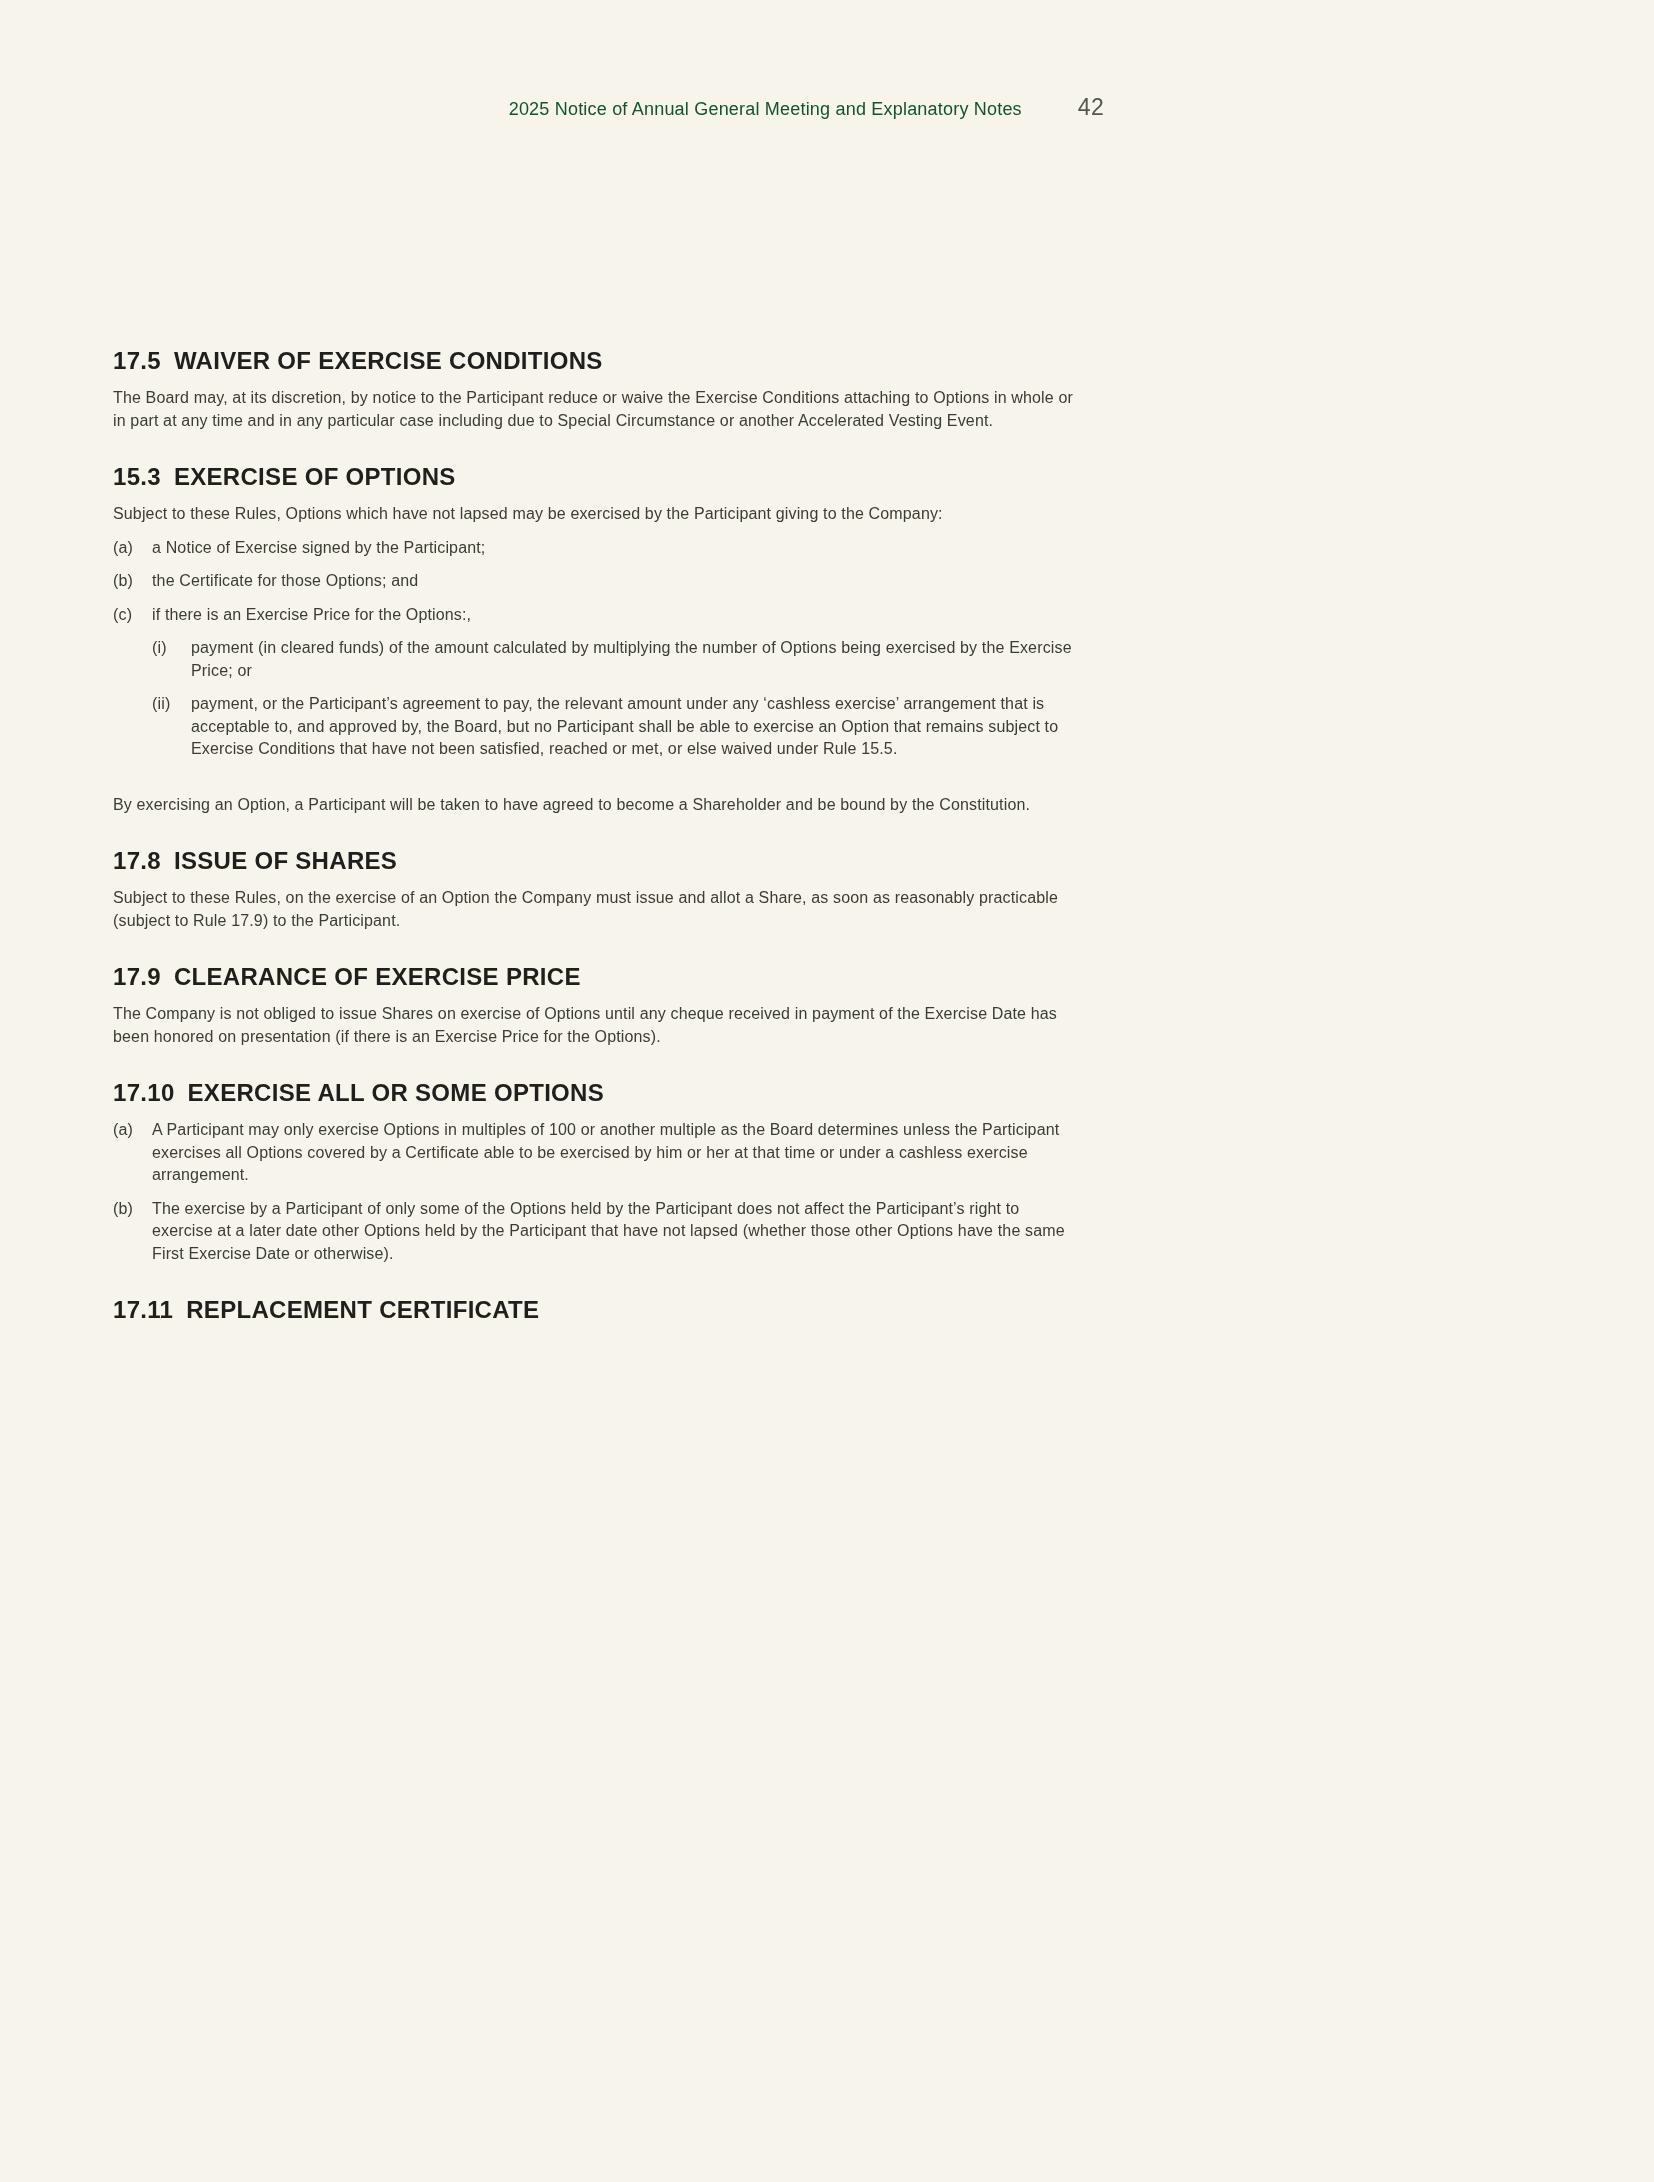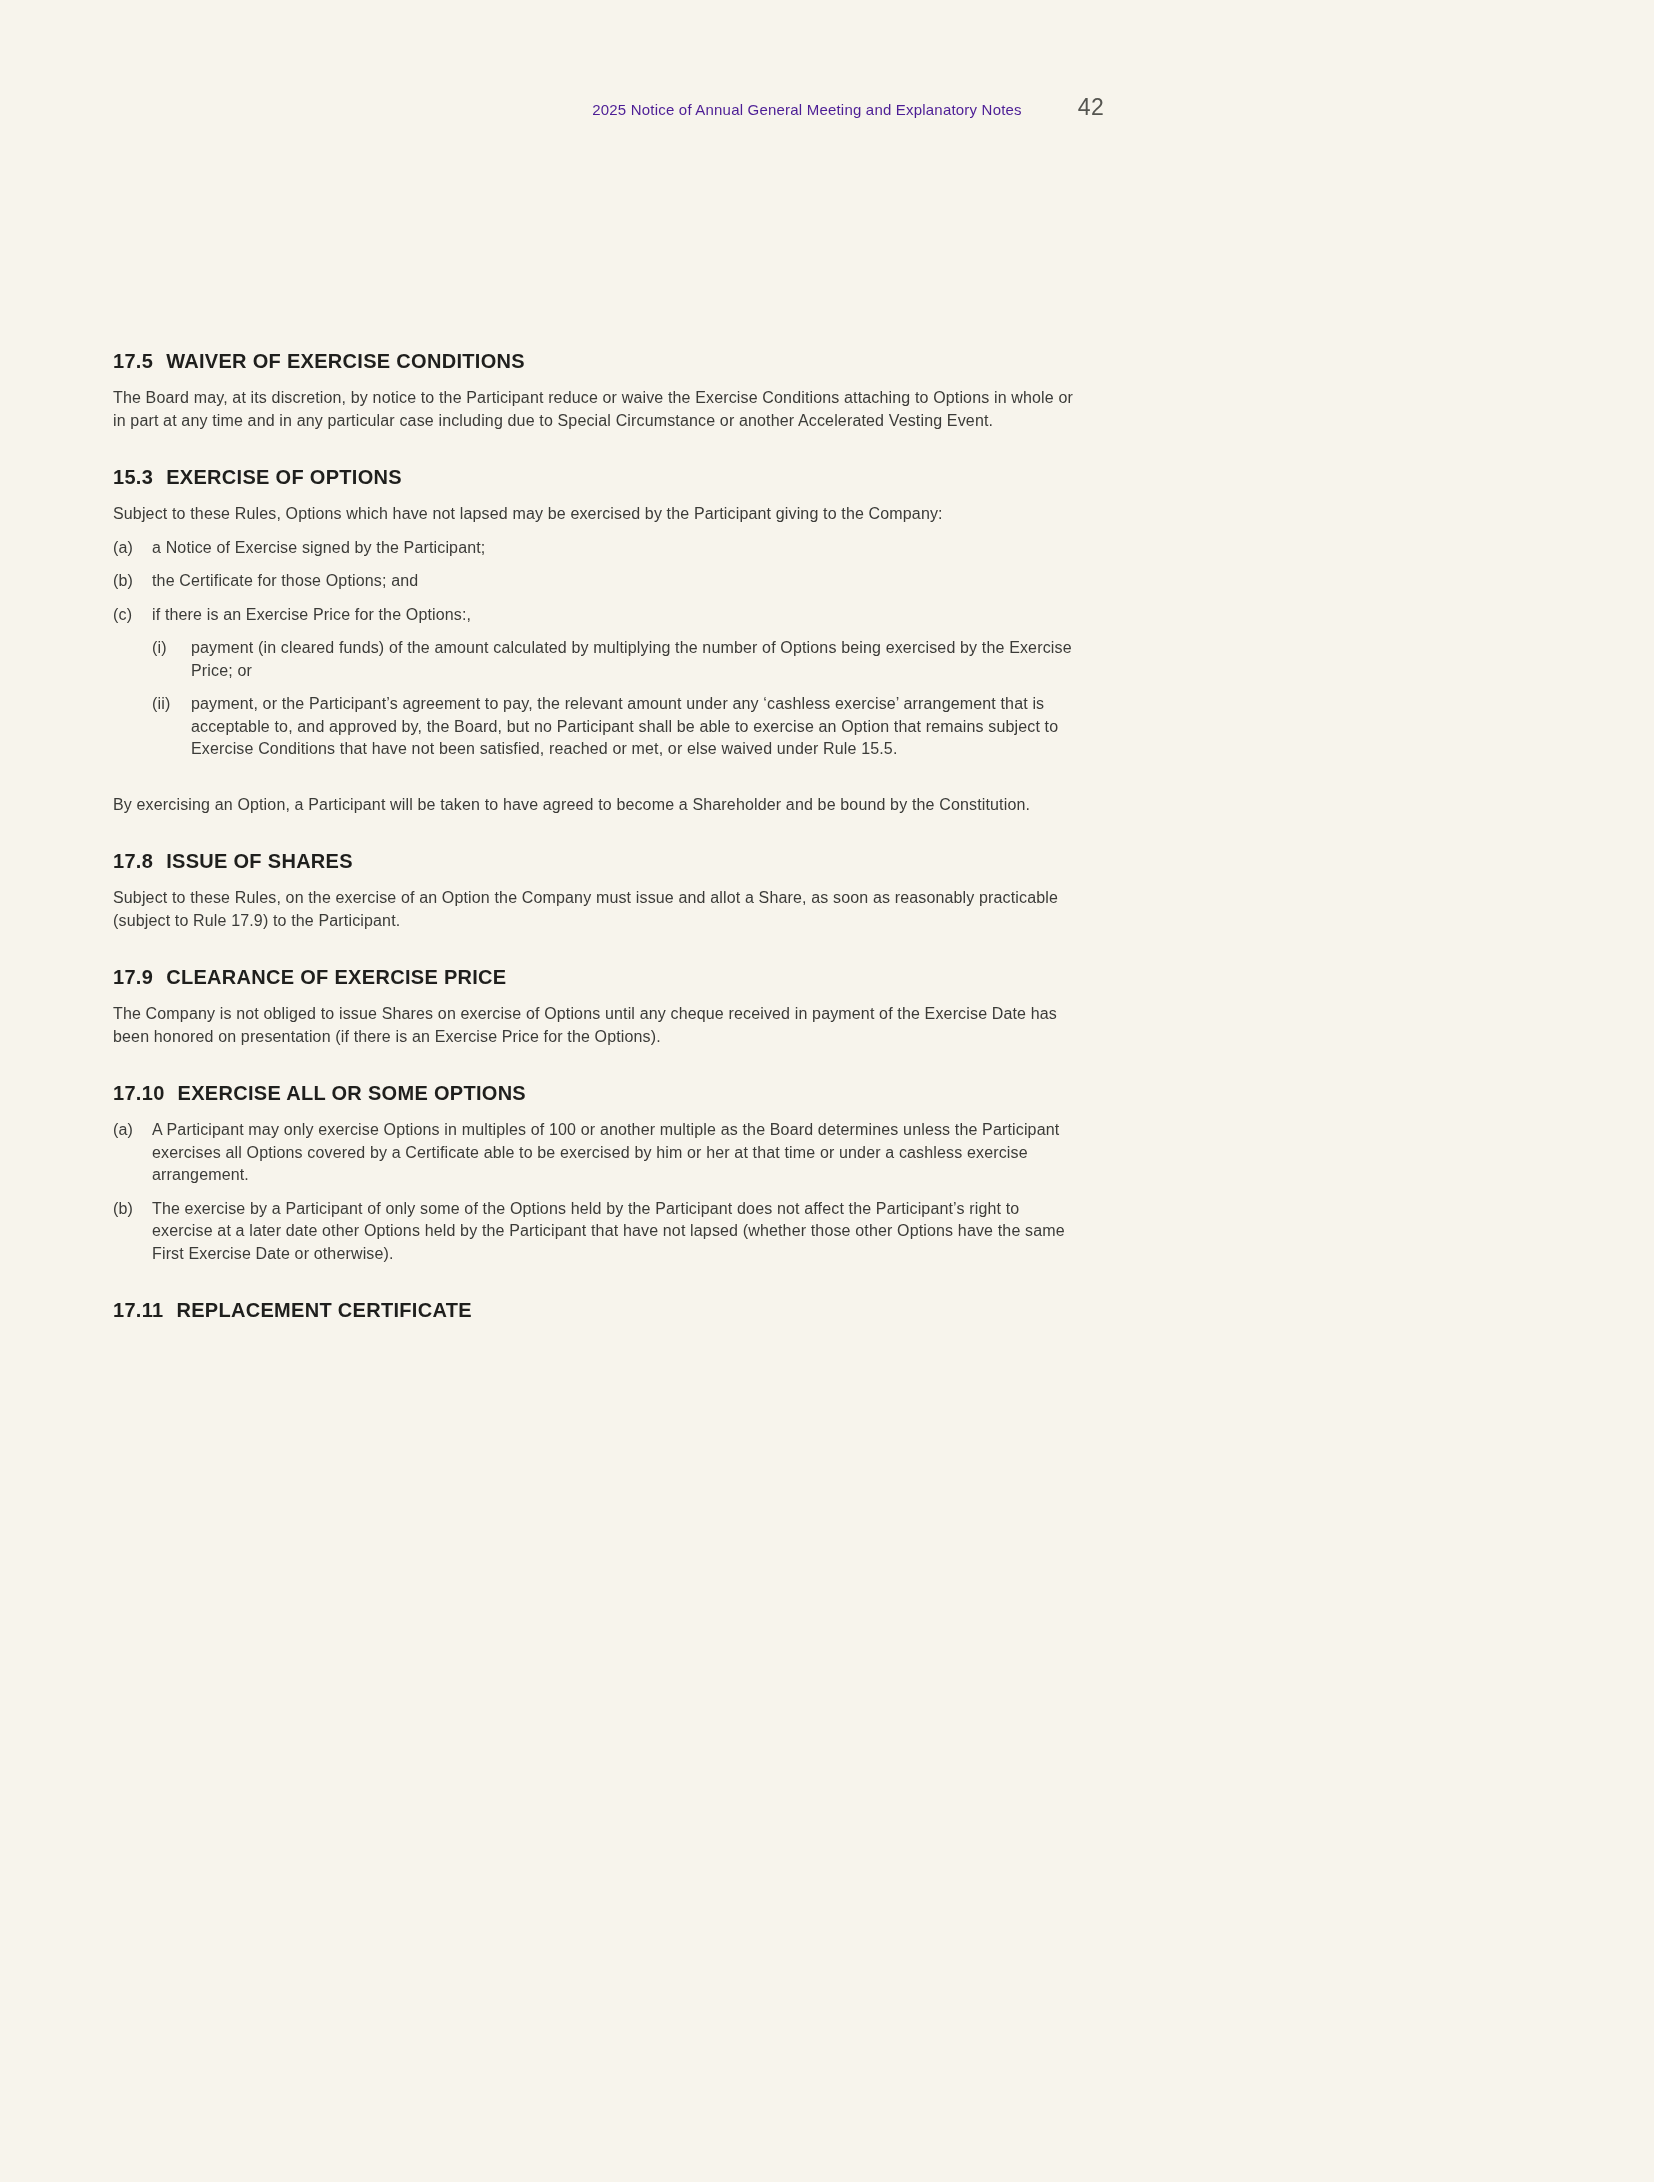--- a/index.html
+++ b/index.html
@@ -20,42 +20,42 @@
     box-sizing: border-box;
     margin-left: 113px;
     width: 991px;
     padding-top: 94px;
     display: flex;
     justify-content: flex-end;
     align-items: baseline;
     gap: 56px;
   }
   .header-title {
-    font-size: 15px;
-    color: #4c1d95;
+    font-size: 18px;
+    color: #14532d;
     letter-spacing: 0.2px;
     text-align: right;
   }
   .header-page-number {
     font-size: 23px;
     color: #555550;
     letter-spacing: 0.3px;
   }
   .content {
     box-sizing: border-box;
     margin-left: 113px;
     width: 967px;
     padding-top: 228px;
   }
   .doc-section {
     margin: 0 0 33px 0;
   }
   .section-heading {
     margin: 0 0 14px 0;
-    font-size: 20px;
+    font-size: 24px;
     font-weight: bold;
     color: #1f1f1d;
     letter-spacing: 0.3px;
     line-height: 24px;
   }
   .section-number {
     display: inline-block;
     margin-right: 13px;
   }
   .body-text {

